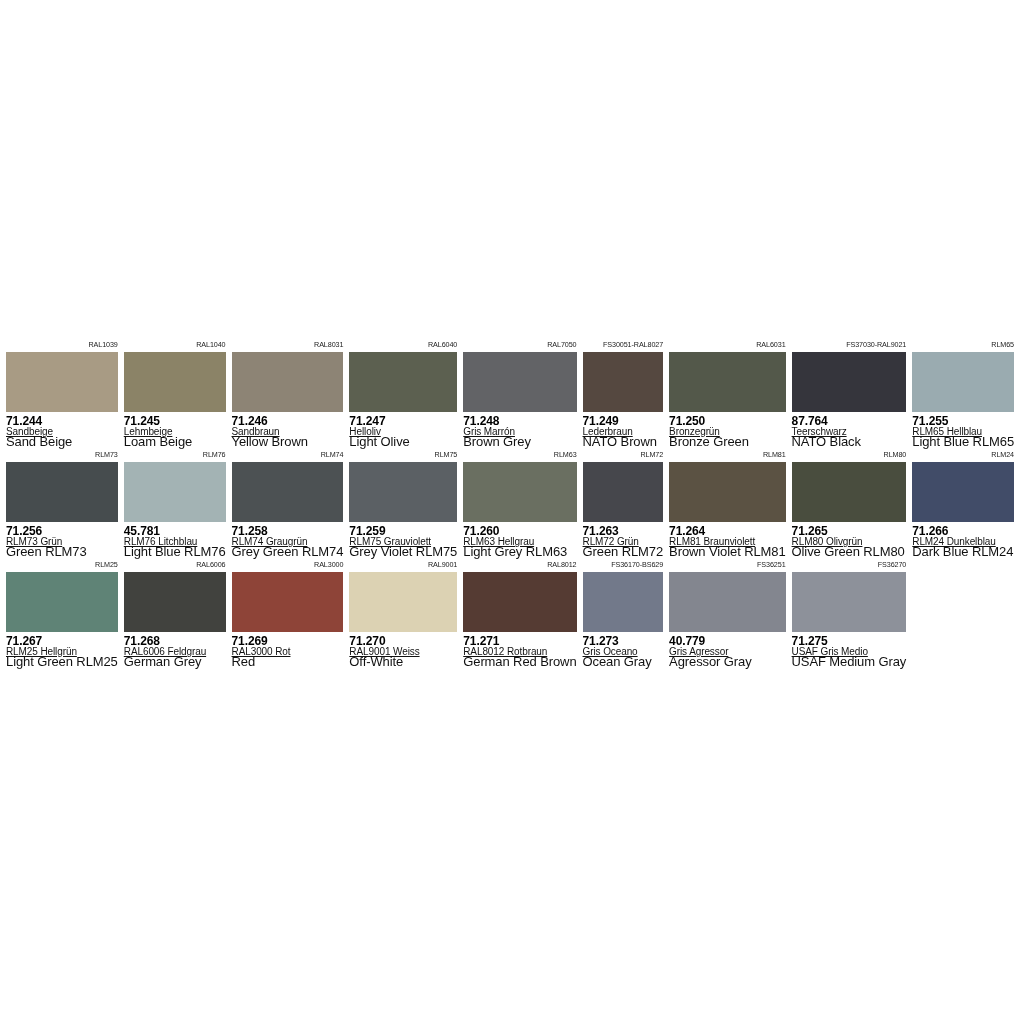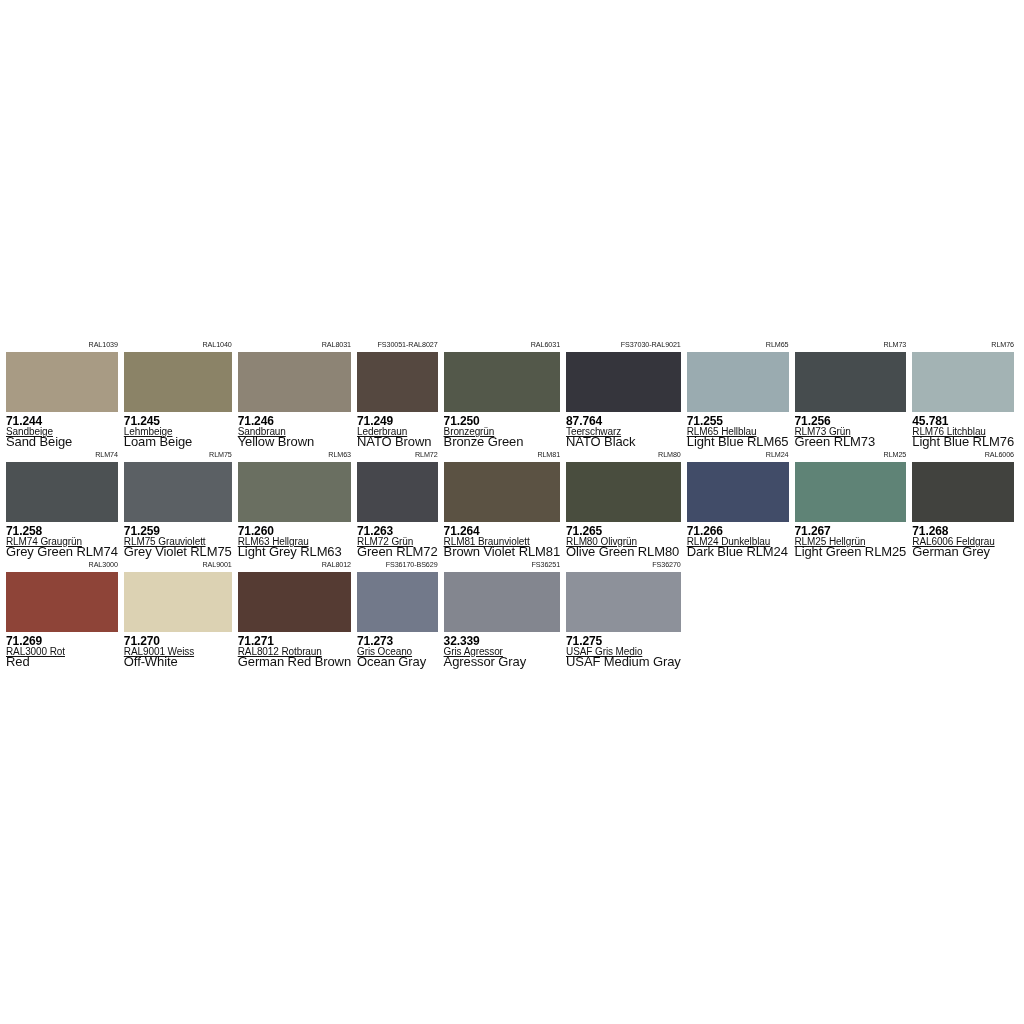--- a/index.html
+++ b/index.html
@@ -118,20 +118,38 @@
       <div class="swatch-cell">
         <div class="ref-code">RAL8031</div>
         <div class="color-chip" style="background-color: rgb(141, 132, 117);"></div>
         <div class="chip-caption">
           <span class="code-number">71.246</span>
           <span class="name-de">Sandbraun</span>
           <span class="name-en">Yellow Brown</span>
         </div>
       </div>
       <div class="swatch-cell">
+        <div class="ref-code">RAL6040</div>
+        <div class="color-chip" style="background-color: rgb(92, 96, 80);"></div>
+        <div class="chip-caption">
+          <span class="code-number">71.247</span>
+          <span class="name-de">Helloliv</span>
+          <span class="name-en">Light Olive</span>
+        </div>
+      </div>
+      <div class="swatch-cell">
+        <div class="ref-code">RAL7050</div>
+        <div class="color-chip" style="background-color: rgb(98, 99, 102);"></div>
+        <div class="chip-caption">
+          <span class="code-number">71.248</span>
+          <span class="name-de">Gris Marrón</span>
+          <span class="name-en">Brown Grey</span>
+        </div>
+      </div>
+      <div class="swatch-cell">
         <div class="ref-code">FS30051-RAL8027</div>
         <div class="color-chip" style="background-color: rgb(85, 72, 64);"></div>
         <div class="chip-caption">
           <span class="code-number">71.249</span>
           <span class="name-de">Lederbraun</span>
           <span class="name-en">NATO Brown</span>
         </div>
       </div>
       <div class="swatch-cell">
         <div class="ref-code">RAL6031</div>
@@ -292,21 +310,21 @@
         <div class="chip-caption">
           <span class="code-number">71.273</span>
           <span class="name-de">Gris Oceano</span>
           <span class="name-en">Ocean Gray</span>
         </div>
       </div>
       <div class="swatch-cell">
         <div class="ref-code">FS36251</div>
         <div class="color-chip" style="background-color: rgb(131, 134, 143);"></div>
         <div class="chip-caption">
-          <span class="code-number">32.339</span>
+          <span class="code-number">40.779</span>
           <span class="name-de">Gris Agressor</span>
           <span class="name-en">Agressor Gray</span>
         </div>
       </div>
       <div class="swatch-cell">
         <div class="ref-code">FS36270</div>
         <div class="color-chip" style="background-color: rgb(141, 145, 154);"></div>
         <div class="chip-caption">
           <span class="code-number">71.275</span>
           <span class="name-de">USAF Gris Medio</span>

